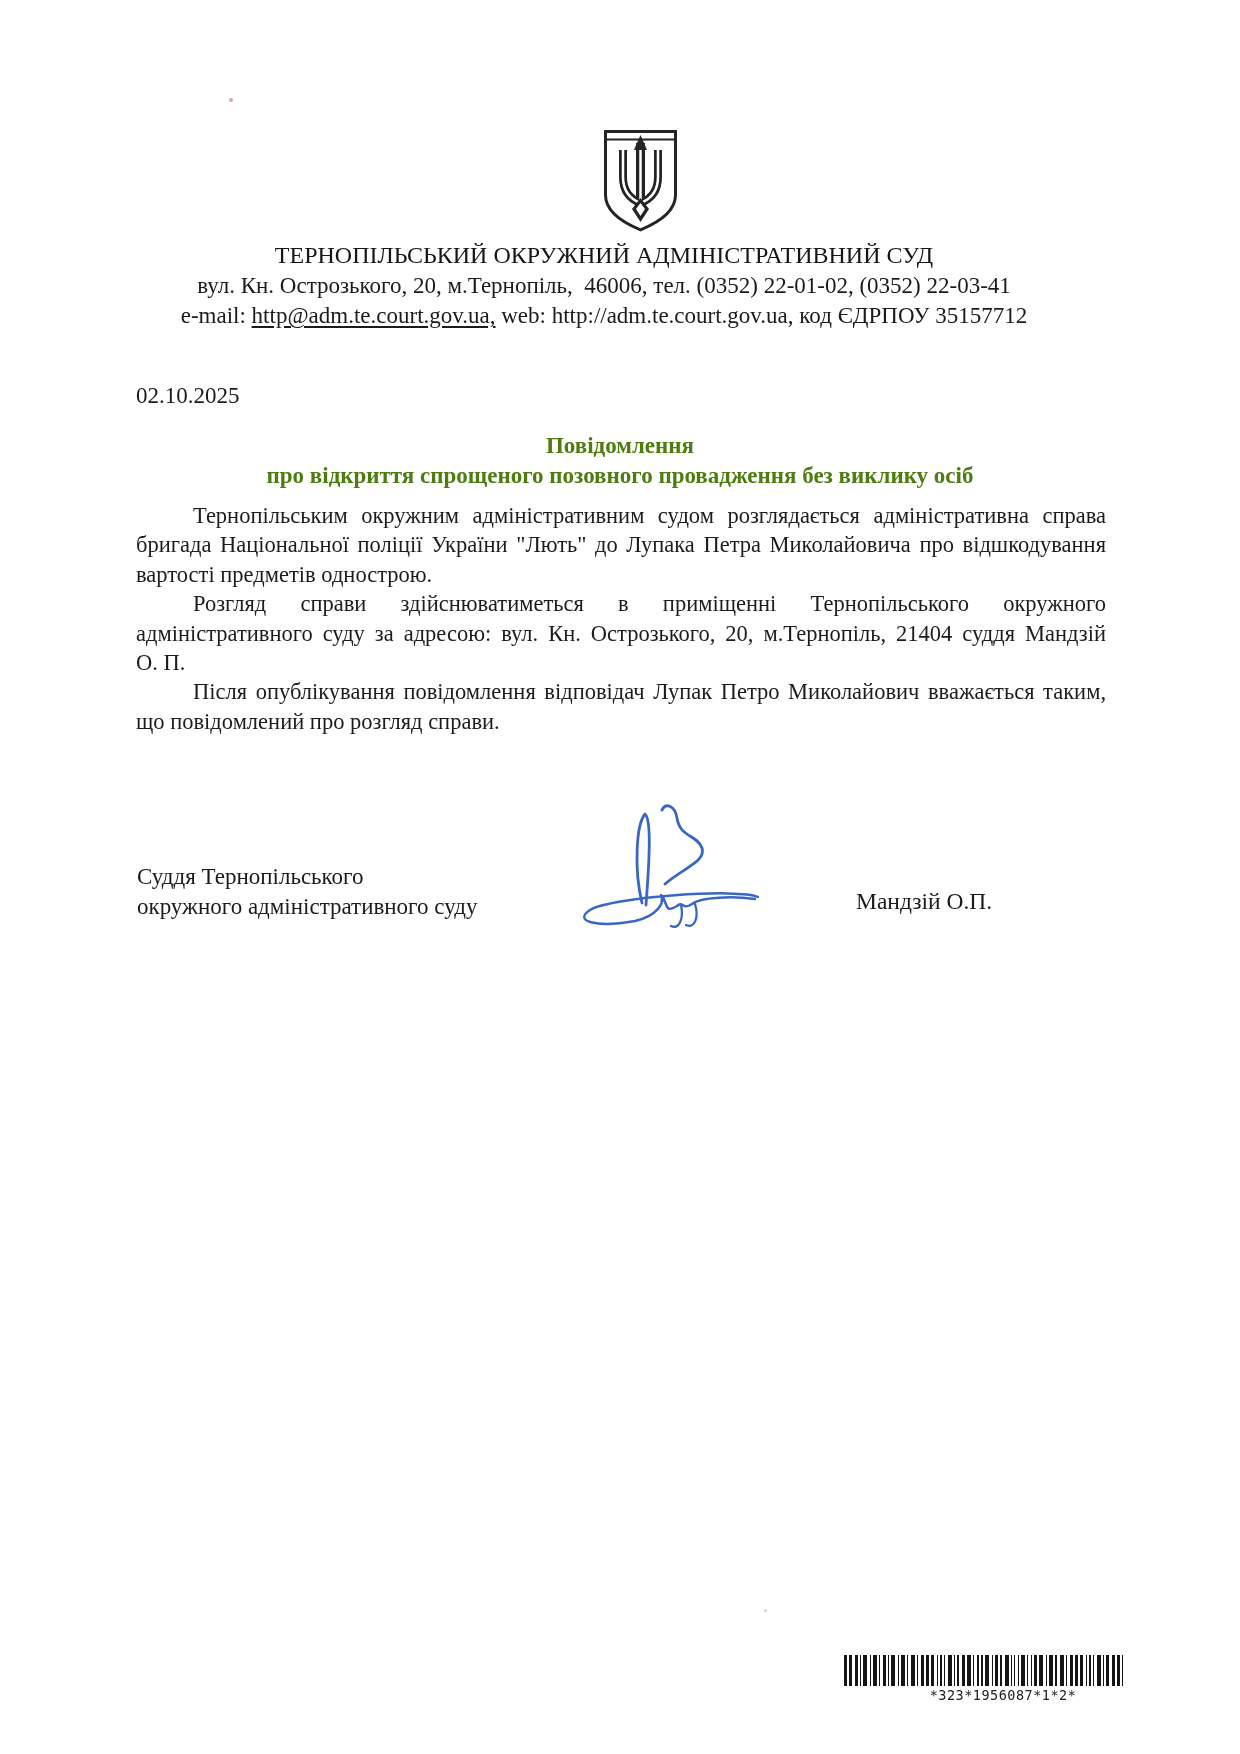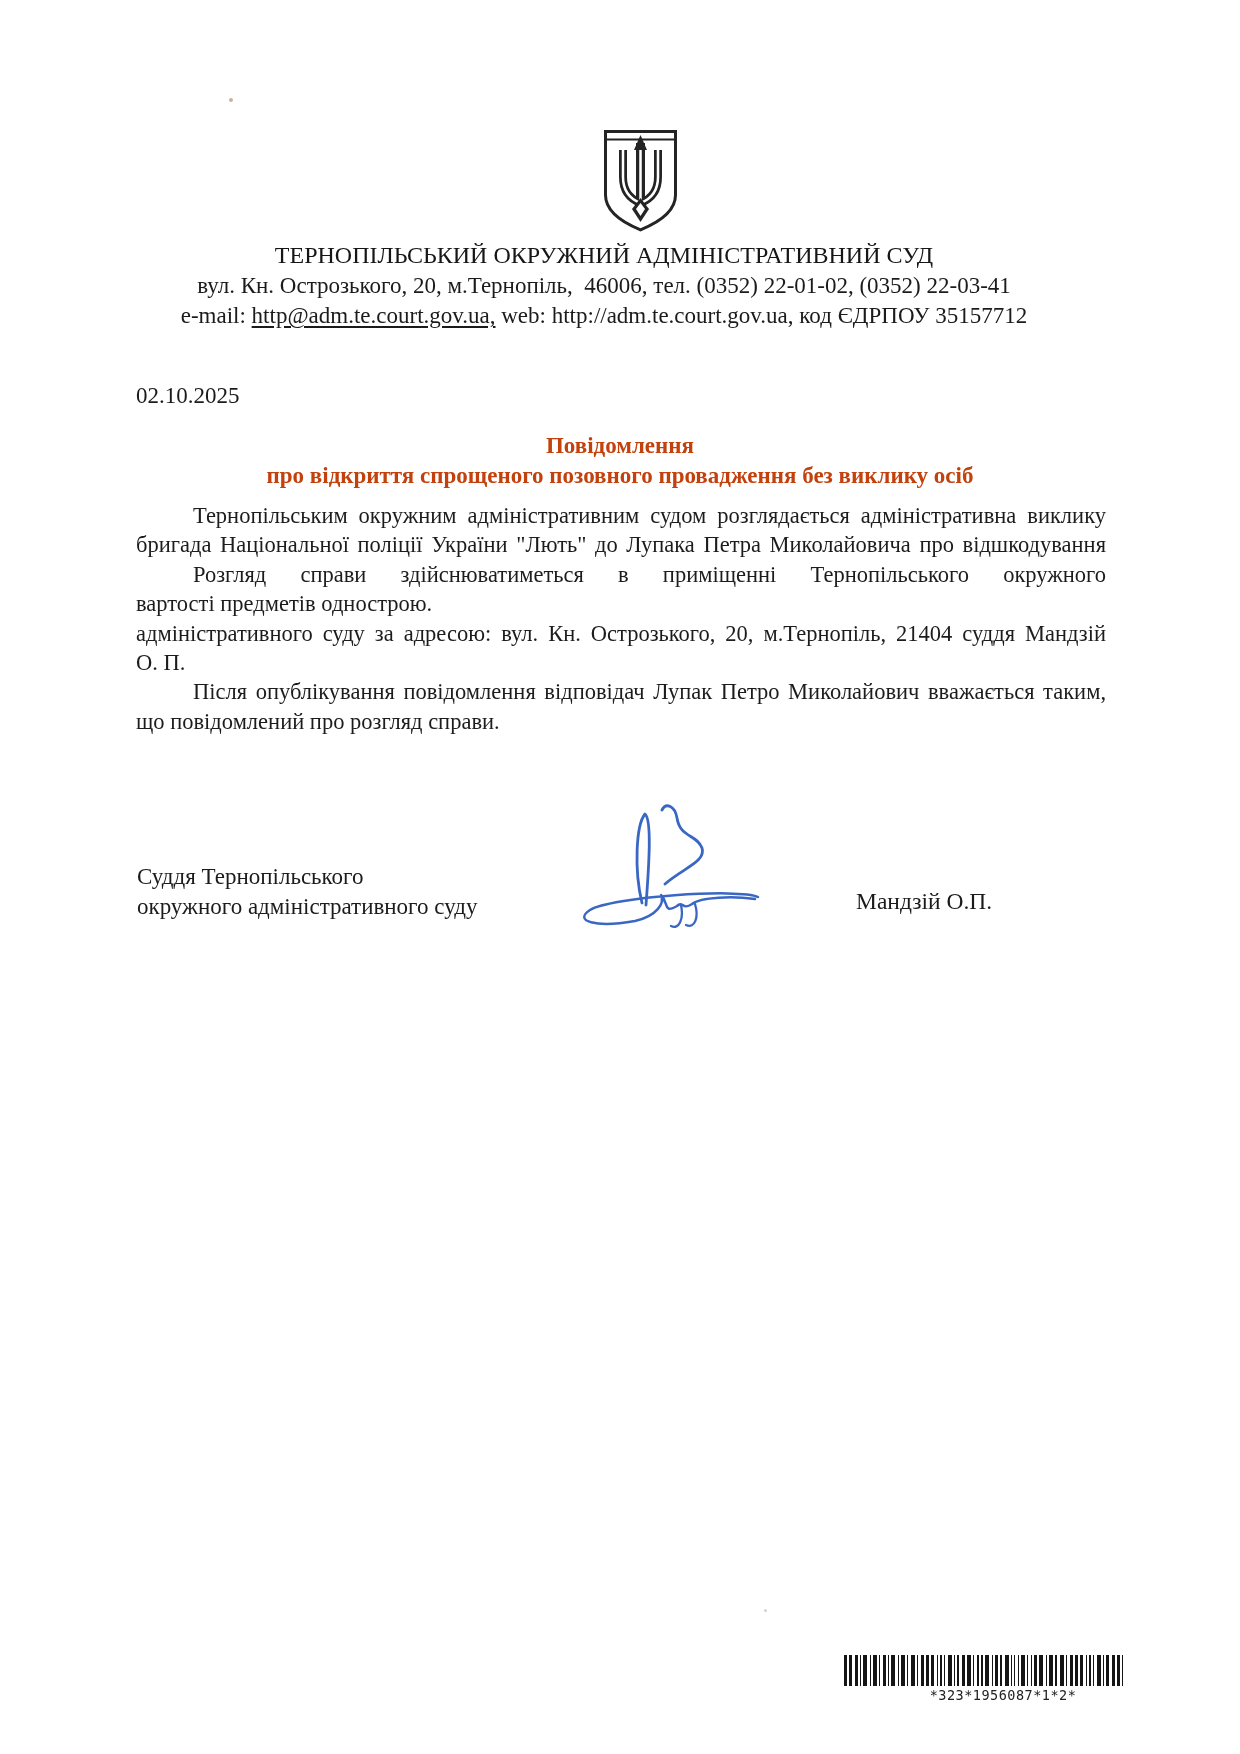--- a/index.html
+++ b/index.html
@@ -18,21 +18,21 @@
     text-align:center;
   }
   .court-name{font-size:24px;line-height:31px;letter-spacing:0px;color:#161616;}
   .addr-line{font-size:23px;line-height:30px;white-space:pre;color:#1b1b1b;}
   .email-line{font-size:23px;line-height:30px;white-space:pre;color:#1b1b1b;}
   .u{text-decoration:underline;text-underline-offset:3px;}
   
   .doc-date{position:absolute;left:136px;top:383px;font-size:23px;}
   .doc-title{
     position:absolute;left:0;top:431px;width:1240px;
-    text-align:center;font-weight:bold;font-size:23px;line-height:30px;color:#c2410c;
+    text-align:center;font-weight:bold;font-size:23px;line-height:30px;color:#4d7c0f;
   }
   
   .body-text{position:absolute;left:136px;top:501px;width:970px;}
   .bline{
     font-size:22.5px;line-height:29.4px;
     text-align:justify;text-align-last:justify;
     color:#1c1c1c;
   }
   .bline.last{text-align:left;text-align-last:left;}
   .bline.indent{padding-left:57px;}
@@ -89,25 +89,25 @@
   </div>
 
   <div class="doc-date">02.10.2025</div>
 
   <div class="doc-title">
     <div>Повідомлення</div>
     <div>про відкриття спрощеного позовного провадження без виклику осіб</div>
   </div>
 
   <div class="body-text">
-    <div class="bline indent">Тернопільським окружним адміністративним судом розглядається адміністративна виклику</div>
+    <div class="bline indent">Тернопільським окружним адміністративним судом розглядається адміністративна справа</div>
     <div class="bline">бригада Національної поліції України "Лють" до Лупака Петра Миколайовича про відшкодування</div>
+    <div class="bline last">вартості предметів однострою.</div>
+
     <div class="bline indent">Розгляд справи здійснюватиметься в приміщенні Тернопільського окружного</div>
-
-    <div class="bline last">вартості предметів однострою.</div>
     <div class="bline">адміністративного суду за адресою: вул. Кн. Острозького, 20, м.Тернопіль, 21404 суддя Мандзій</div>
     <div class="bline last">О. П.</div>
 
     <div class="bline indent">Після опублікування повідомлення відповідач Лупак Петро Миколайович вважається таким,</div>
     <div class="bline last">що повідомлений про розгляд справи.</div>
   </div>
 
   <div class="sig-role">
     <div>Суддя Тернопільського</div>
     <div>окружного адміністративного суду</div>

